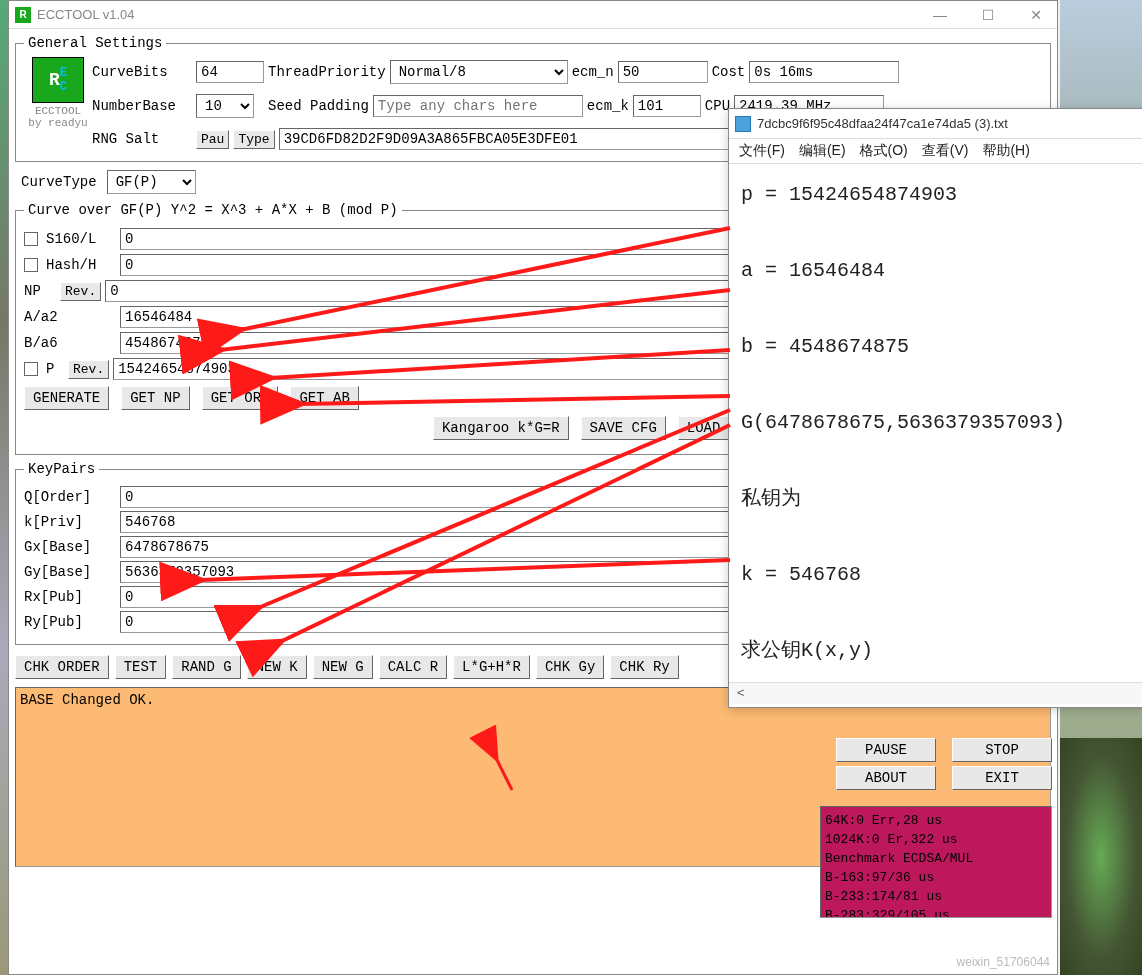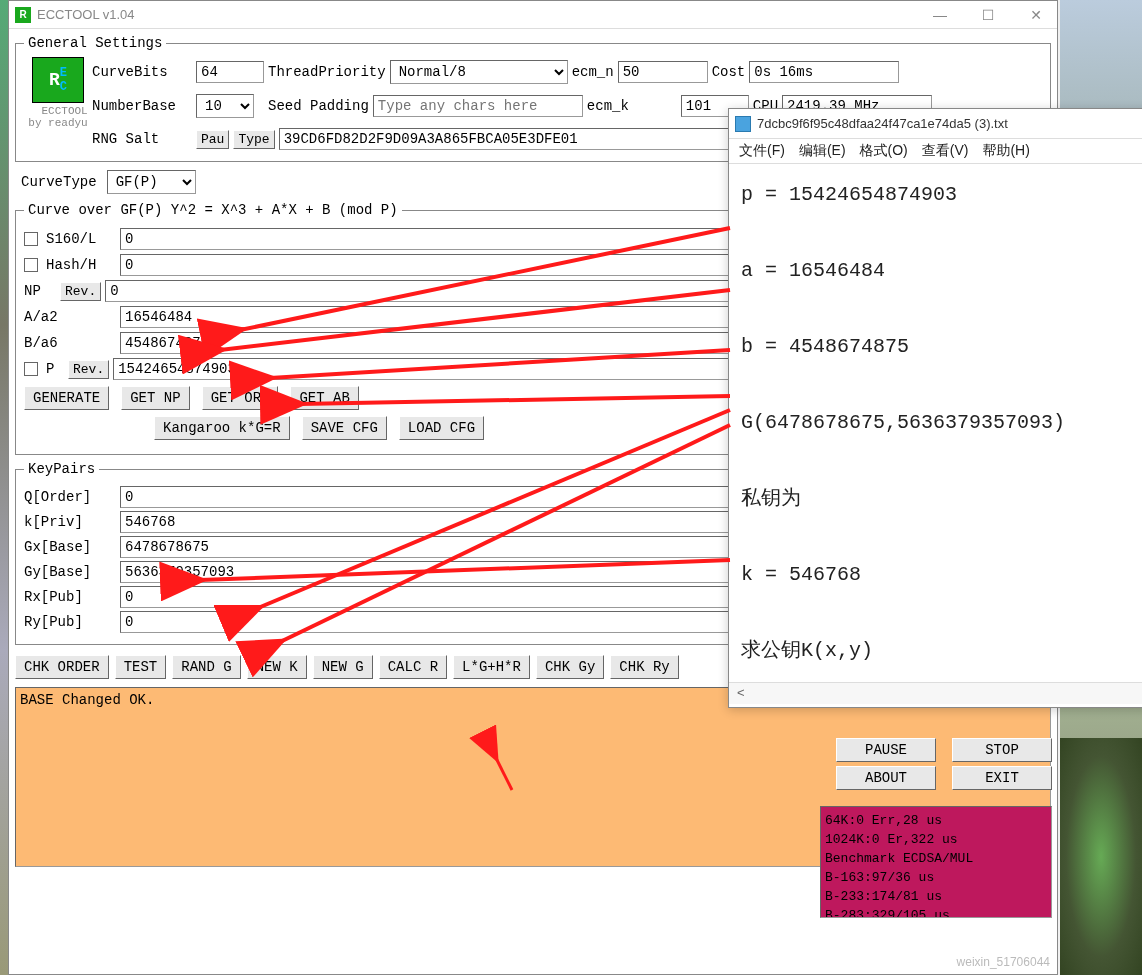--- a/index.html
+++ b/index.html
@@ -83,31 +83,31 @@
 .logo-box {
   width: 68px; display: flex; flex-direction: column; align-items: center;
 }
 .logo-img {
   width: 52px; height: 46px;
   background: #19a81d;
   border: 1px solid #000;
   display: flex; align-items: center; justify-content: center;
   color: #fff; font-weight: bold; font-size: 18px;
 }
-.logo-txt { font-size: 11px; color: #888; text-align: right; margin-top: 2px; line-height: 12px; }
+.logo-txt { font-size: 11px; color: #888; text-align: center; margin-top: 2px; line-height: 12px; }
 
 .general-body { display: flex; }
 .general-fields { flex: 1; display: flex; flex-direction: column; gap: 4px; }
 
 .curve-rows .row { margin: 4px 0; }
 .curve-rows .lbl { width: 92px; }
 .curve-rows input.wide { flex: 1; }
 
 .button-strip { display: flex; gap: 12px; margin: 6px 0; flex-wrap: wrap; }
-.button-strip2 { display: flex; gap: 12px; margin: 6px 0 6px 130px; }
+.button-strip2 { display: flex; gap: 12px; margin: 6px 0 6px 130px; justify-content: center; }
 
 .keypairs .row .lbl { width: 92px; }
 .keypairs input.wide { flex: 1; }
 
 .bottom-buttons { display: flex; gap: 6px; padding: 4px 6px; flex-wrap: wrap; }
 .log-area {
   margin: 4px 6px;
   border: 1px solid #999;
   border-top: 1px solid #666;
   border-left: 1px solid #666;
@@ -240,21 +240,21 @@
           <input type="text" style="width: 90px;" value="50">
           <span class="lbl">Cost</span>
           <input type="text" style="width: 150px;" value="0s 16ms">
         </div>
         <div class="row">
           <span class="lbl" style="width:100px">NumberBase</span>
           <select style="width:58px"><option>10</option></select>
           <span class="lbl" style="margin-left:10px">Seed Padding</span>
           <input type="text" style="width: 210px;" placeholder="Type any chars here">
           <span class="lbl">ecm_k</span>
-          <input type="text" style="width: 68px; margin-left: 48px;" value="101">
+          <input type="text" style="width: 68px;" value="101">
           <span class="lbl">CPU</span>
           <input type="text" style="width: 150px;" value="2419.39 MHz">
         </div>
         <div class="row">
           <span class="lbl" style="width:100px">RNG Salt</span>
           <button class="btn small">Pau</button>
           <button class="btn small">Type</button>
           <input type="text" style="flex: 1 1 0%;" value="39CD6FD82D2F9D09A3A865FBCA05E3DFE01">
         </div>
       </div>

